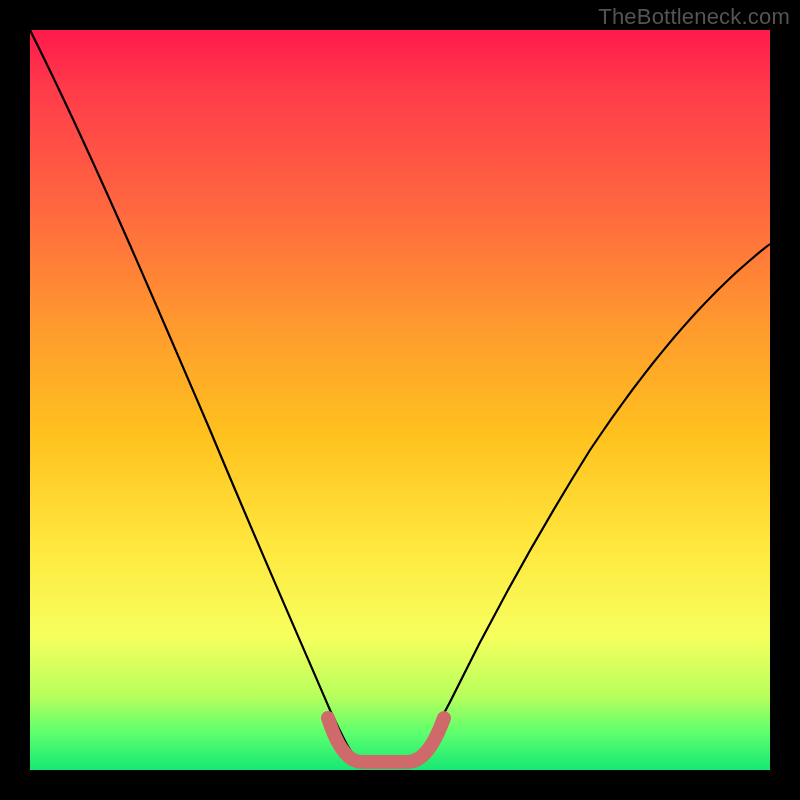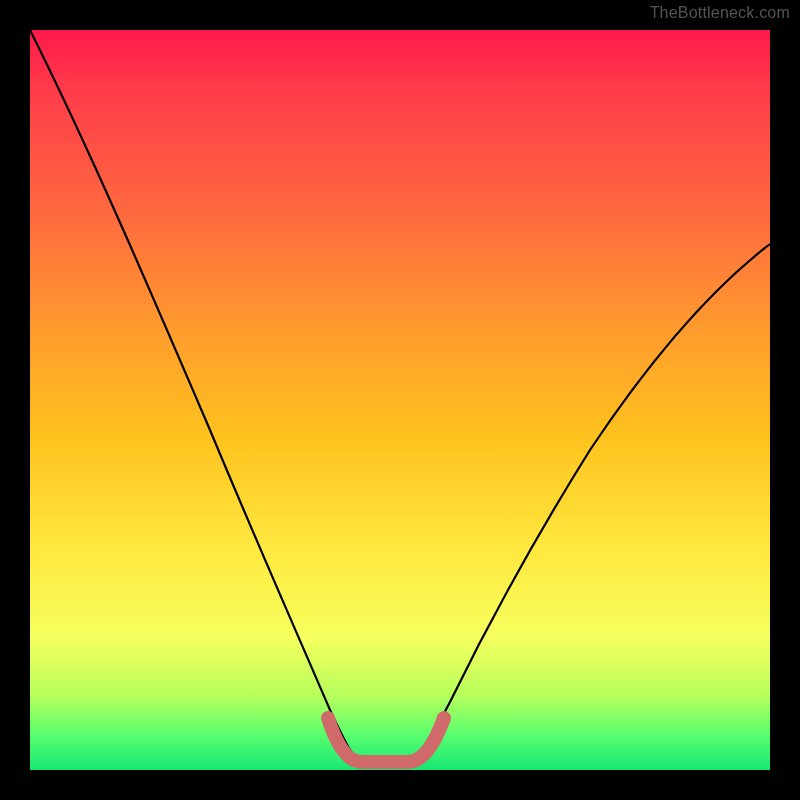--- a/index.html
+++ b/index.html
@@ -38,21 +38,21 @@
       #b7ff5c 90%,
       #5dff6e 95%,
       #16e873 100%
     );
   }
   .watermark {
     position: absolute;
     top: 4px;
     right: 10px;
     color: #545454;
-    font-size: 16px;
+    font-size: 22px;
     font-weight: 500;
     letter-spacing: 0.2px;
     user-select: none;
   }
   svg.curve {
     position: absolute;
     left: 0;
     top: 0;
     width: 740px;
     height: 740px;

